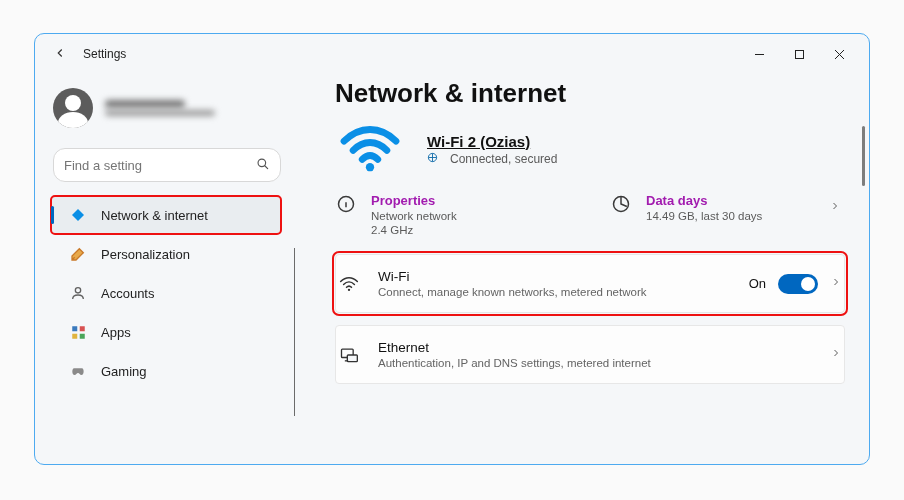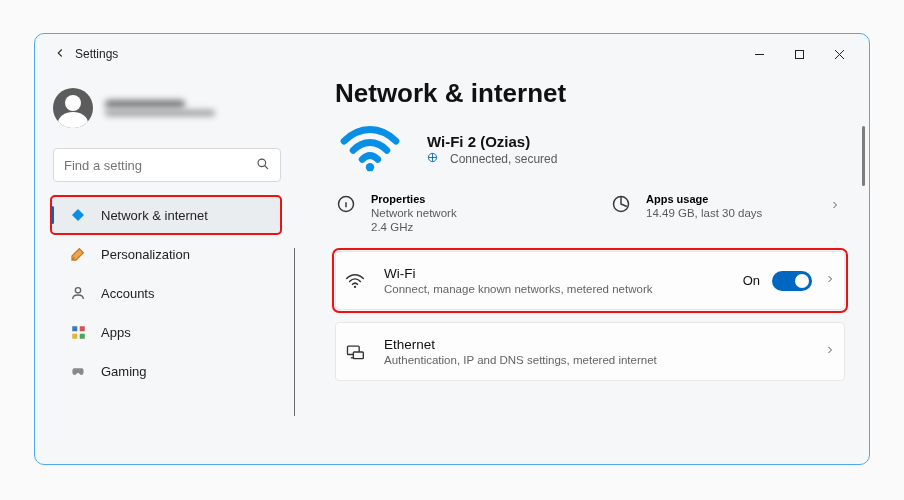--- a/index.html
+++ b/index.html
@@ -6,39 +6,39 @@
   body { background: #fafafa; width: 904px; height: 500px; overflow: hidden; }
   .window {
     position: absolute; left: 34px; top: 33px; width: 836px; height: 432px;
     background: #f5f7f9; border: 1px solid #4daaf0; border-radius: 10px;
     overflow: hidden;
   }
   .titlebar {
     height: 40px; display: flex; align-items: center; justify-content: space-between;
     padding: 0 10px 0 18px;
   }
-  .titlebar-left { display: flex; align-items: center; gap: 8px; }
+  .titlebar-left { display: flex; align-items: center; gap: 16px; }
   .titlebar-left .back-arrow { font-size: 14px; color: #333; cursor: pointer; }
   .titlebar-left .title { font-size: 12px; color: #222; }
   .titlebar-right { display: flex; gap: 0; }
   .win-btn { width: 40px; height: 30px; display: flex; align-items: center; justify-content: center; cursor: pointer; font-size: 11px; }
   .win-btn svg { display:block; }
   .content { display: flex; height: calc(100% - 40px); }
   .sidebar { width: 260px; padding: 10px 0 0 12px; position: relative; }
   .account { display: flex; align-items: center; gap: 12px; padding: 4px 6px 14px 6px; }
   .avatar { width: 40px; height: 40px; border-radius: 50%; background: #5c5c5c; position: relative; overflow:hidden; }
   .avatar::before { content:""; position:absolute; width:16px; height:16px; background:#fff; border-radius:50%; top:7px; left:12px; }
   .avatar::after { content:""; position:absolute; width:30px; height:22px; background:#fff; border-radius:50% 50% 0 0; top:24px; left:5px; }
   .account-text { display:flex; flex-direction:column; gap:2px; }
   .blur-line { height:8px; border-radius:4px; filter: blur(3px); background: #777; }
   .blur1 { width: 80px; }
   .blur2 { width: 110px; height:6px; background:#9a9a9a; }
   .search {
     margin: 6px 14px 14px 6px; height: 34px; background:#fff; border:1px solid #d8d8d8;
-    border-radius:4px; display:flex; align-items:center; padding:0 10px; justify-content:space-between;
+    border-radius:12px; display:flex; align-items:center; padding:0 10px; justify-content:space-between;
   }
   .search input { border:none; outline:none; font-size:13px; flex:1; background:transparent; color:#555; }
   .search-icon { color:#555; font-size:14px; }
   .nav { margin-top: 4px; }
   .nav-item {
     height: 38px; display:flex; align-items:center; gap:14px;
     padding: 0 14px 0 18px; font-size: 13px; color:#222;
     border-radius:4px; margin: 1px 14px 1px 4px; cursor:pointer;
     position:relative;
   }
@@ -50,33 +50,33 @@
   .nav-item.highlight-red { outline:2px solid #e11; outline-offset:-1px; }
   .nav-icon { width:18px; height:18px; display:flex; align-items:center; justify-content:center; }
   .sidebar-sep {
     position:absolute; right:0; top:174px; width:1px; height:168px;
     background:#6b6b6b;
   }
   .main { flex:1; padding: 4px 24px 0 40px; overflow:hidden; position:relative; }
   .page-title { font-size: 26px; font-weight:600; color:#111; margin-bottom: 14px; }
   .status-row { display:flex; align-items:center; gap:22px; margin-bottom:18px; }
   .wifi-big { width:70px; height:52px; display:flex; align-items:center; justify-content:center; }
-  .status-text .name { font-size:15px; font-weight:600; color:#111; }
+  .status-text .name { font-size:15px; font-weight:600; color:#111;text-decoration:underline; }
   .status-text .sub { font-size:12px; color:#5a5a5a; display:flex; align-items:center; gap:12px; margin-top:2px;}
   .globe-mini { color:#0b8a2b; font-size:11px; }
   .info-row { display:flex; gap:40px; margin-bottom:18px; align-items:flex-start; }
   .info-card { display:flex; gap:14px; flex:1; cursor:pointer; align-items:flex-start; }
   .info-card.right { justify-content:flex-start; }
   .info-icon { width:22px; height:22px; color:#3a3a3a; display:flex; align-items:center; justify-content:center;}
-  .info-text .title { font-size:11px; font-weight:600; color:#000000; }
+  .info-text .title { font-size:13px; font-weight:600; color:#a21caf; }
   .info-text .sub { font-size:11.5px; color:#5a5a5a; margin-top:2px; }
   .info-chevron { color:#5a5a5a; font-size:13px; margin-left:auto; align-self:center; padding-right:4px;}
   .panel {
     background:#fdfdfd; border:1px solid #e7e7e7; border-radius:4px;
-    padding: 14px 8px; display:flex; align-items:center; gap:18px;
+    padding: 14px 2px; display:flex; align-items:center; gap:18px;
     margin-bottom:12px; cursor:pointer; position:relative;
   }
   .panel.highlight-red { outline:2px solid #e11; outline-offset:1px; }
   .panel-icon { width:22px; height:22px; color:#333; display:flex; align-items:center; justify-content:center; }
   .panel-text { flex:1; }
   .panel-text .title { font-size:13.5px; font-weight:400; color:#111; }
   .panel-text .sub { font-size:11.5px; color:#646464; margin-top:2px; max-width:310px; }
   .panel-right { display:flex; align-items:center; gap:12px;justify-content:flex-end; }
   .toggle-label { font-size:13px; color:#111; }
   .toggle {
@@ -229,21 +229,21 @@
           </div>
         </div>
         <div class="info-card right">
           <span class="info-icon">
             <svg width="20" height="20" viewBox="0 0 24 24" fill="none" stroke="#3a3a3a" stroke-width="1.8">
                 <circle cx="12" cy="12" r="9"></circle>
                 <path d="M12 3v9l7 3"></path>
               </svg>
           </span>
           <div class="info-text">
-            <div class="title">Apps usage</div>
+            <div class="title">Data days</div>
             <div class="sub">14.49 GB, last 30 days</div>
           </div>
           <span class="info-chevron">
             <svg width="12" height="12" viewBox="0 0 24 24" fill="none" stroke="#5a5a5a" stroke-width="2">
                 <path d="M9 6l6 6-6 6"></path>
               </svg>
           </span>
         </div>
       </div>
 

